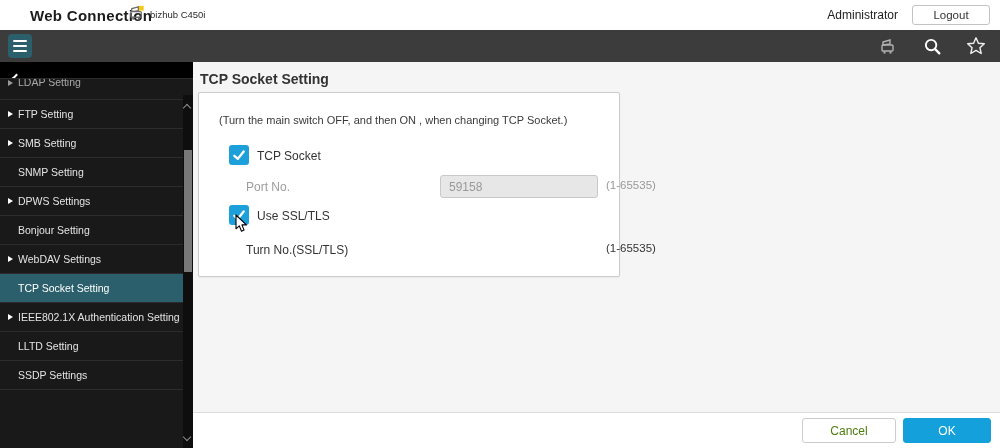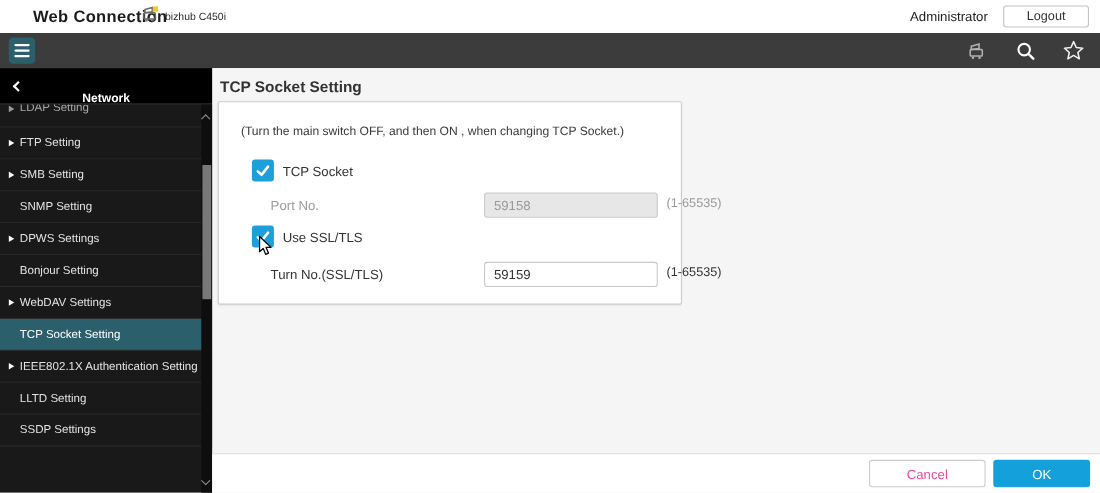--- a/index.html
+++ b/index.html
@@ -24,21 +24,21 @@
   .menu-btn .bar { width:14px; height:2px; background:#fff; border-radius:1px; }
   .tb-icons { position:absolute; right:14px; top:0; height:32px; display:flex; align-items:center; gap:24px; }
   .tb-ic { width:20px; height:20px; display:flex; align-items:center; justify-content:center; cursor:pointer; }
 
   
   .sidebar { position:absolute; left:0; top:62px; width:193px; height:386px; background:#191919; }
   .side-hd { position:absolute; left:0; top:0; width:193px; height:32px; background:#000; display:flex; align-items:center; }
   .back-ic { position:absolute; left:13px; width:7px; height:7px; border-left:2px solid #fff; border-bottom:2px solid #fff;
     transform:rotate(45deg); cursor:pointer; }
   .side-title { width:100%; text-align:center; font-size:11px; font-weight:700; color:#fff;margin-top:24px; }
-  .side-list { position:absolute; left:0; top:32px; width:193px; }
+  .side-list { position:absolute; left:0; top:16px; width:193px; }
   .srow { position:relative; width:193px; height:29px; display:flex; align-items:center; padding-left:18px;
     border-bottom:1px solid #2c2c2c; background:#191919; color:#e3e3e3; font-size:10.5px; white-space:nowrap; cursor:pointer; }
   .srow .tri { position:absolute; left:8px; width:0; height:0; border-left:5px solid #fff;
     border-top:3.5px solid transparent; border-bottom:3.5px solid transparent; }
   .srow.selected { background:#2b5f6b; color:#fff; }
   .srow.clipped { height:22px; overflow:hidden; color:#a9a9a9; border-top:1px solid #2c2c2c; }
   .srow.clipped .slabel { margin-top:-14px; }
   .srow.clipped .tri { top:1px; border-left-color:#9a9a9a; }
 
   
@@ -72,21 +72,21 @@
   .in2 { top:145px; }
   .hint { position:absolute; left:407px; font-size:11.5px; white-space:nowrap; }
   .h1 { top:86px; color:#999; }
   .h2 { top:149px; color:#333; }
   .cursor { position:absolute; left:36px; top:121px; pointer-events:none; z-index:5; }
 
   
   .footer { position:absolute; left:0; bottom:0; width:807px; height:36px; background:#fff; border-top:1px solid #dcdcdc;
     display:flex; align-items:center; justify-content:flex-end; gap:7px; padding-right:9px; }
   .btn { height:25px; border-radius:3px; font-size:12px; display:flex; align-items:center; justify-content:center; cursor:pointer; }
-  .btn.cancel { width:106px; background:#fff; border:1px solid #ccc; color:#ec4899; }
+  .btn.cancel { width:94px; background:#fff; border:1px solid #ccc; color:#4d7c0f; }
   .btn.ok { width:88px; background:#14a0da; border:1px solid #14a0da; color:#fff; }
 </style>
 </head>
 <body>
 
 <div id="stage">
 
   <div class="hdr">
     <div class="logo">Web Connection</div>
     <div class="device">
@@ -209,21 +209,20 @@
       <div class="hint h1">(1-65535)</div>
 
       <div class="cb cb2">
         <svg width="14" height="14" viewBox="0 0 18 18">
           <polyline points="3,10 7.5,14 15,4.5" fill="none" stroke="#fff" stroke-width="3" stroke-linecap="round" stroke-linejoin="round"></polyline>
         </svg>
       </div>
       <div class="cb-label lb2">Use SSL/TLS</div>
 
       <div class="fld-label fl2">Turn No.(SSL/TLS)</div>
-      <input class="txt in2" type="text" value="59159" style="">
       <div class="hint h2">(1-65535)</div>
 
       <div class="cursor">
         <svg width="13" height="19" viewBox="0 0 13 19">
           <path d="M1 1 L1 14.8 L4.3 11.9 L6.5 17.2 L9.1 16.1 L6.9 10.9 L11.4 10.9 Z" fill="#fff" stroke="#000" stroke-width="1.1" stroke-linejoin="round"></path>
         </svg>
       </div>
     </div>
 
     <div class="footer">

